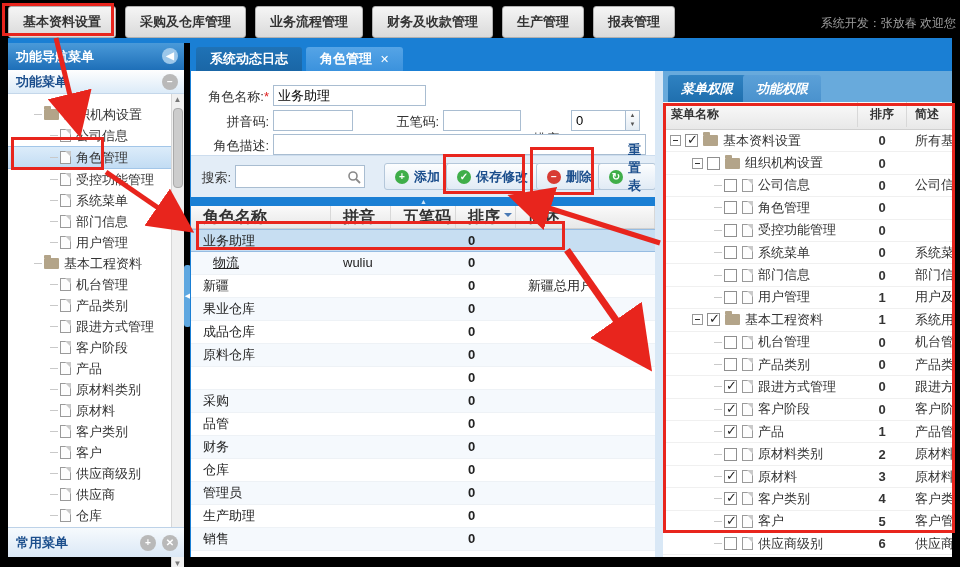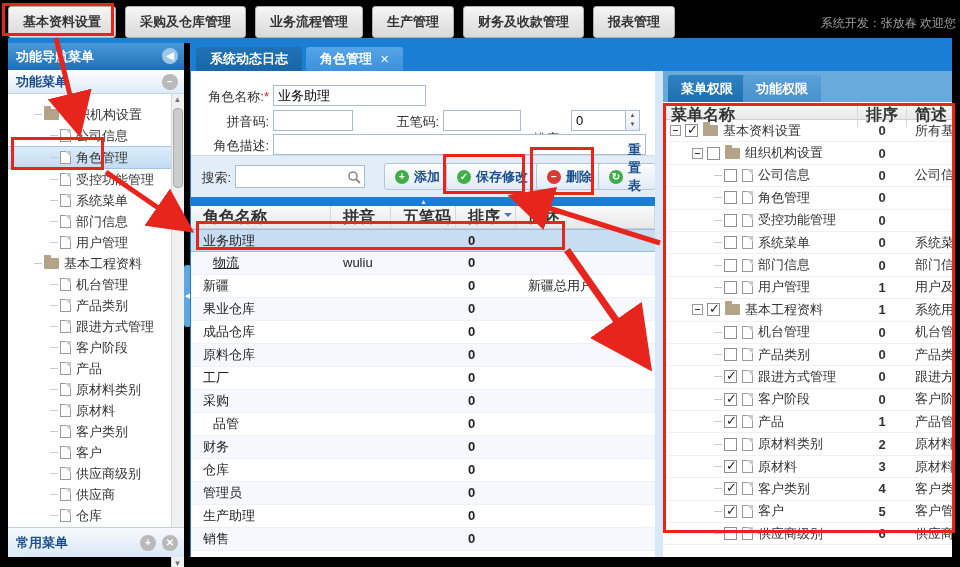--- a/index.html
+++ b/index.html
@@ -100,23 +100,23 @@
           cursor:pointer; }
   .grow.alt { background:#f5f9fd; }
   .grow.sel { background:#c7def2; border-top:1px solid #96bce2; border-bottom:1px solid #96bce2; }
   .gcell { position:absolute; top:0; line-height:22px; white-space:nowrap; overflow:hidden; }
 
   
   #rsplit { position:absolute; left:655px; top:71px; width:8px; height:486px; background:#d9e8f6; }
   #rpanel { position:absolute; left:663px; top:71px; width:289px; height:486px; background:#fff; overflow:hidden; }
   #rp-tabbar { position:relative; height:31px; background:#68aadc; }
   .rtab { position:absolute; top:4px; height:27px; border-radius:3px 3px 0 0; color:#fff; font-size:13px;
-          font-weight:bold; line-height:27px; padding:0 13px; cursor:pointer; }
-  #rp-head { position:relative; height:18px; background:linear-gradient(#fafafa,#e8e8e8);
-             border-bottom:1px solid #cfcfcf; font-size:16px; font-weight:bold; color:#333; }
+          font-weight:bold; line-height:27px; padding:0 13px; cursor:pointer;font-style:italic; }
+  #rp-head { position:relative; height:28px; background:linear-gradient(#fafafa,#e8e8e8);
+             border-bottom:1px solid #cfcfcf; font-size:12px; font-weight:bold; color:#333; }
   #rp-head .h1 { position:absolute; left:8px; line-height:25px; }
   #rp-head .h2 { position:absolute; left:194px; width:50px; text-align:center; line-height:25px;
                  border-left:1px solid #d8d8d8; border-right:1px solid #d8d8d8; }
   #rp-head .h3 { position:absolute; left:252px; line-height:25px; }
   #rp-body { position:relative; height:429px; overflow:hidden; }
   .rrow { position:relative; height:22.4px; display:flex; align-items:center; font-size:13px; color:#333;
           border-bottom:1px solid #f0f0f0; white-space:nowrap; cursor:pointer; }
   .rrow.l0 { padding-left:7px; } .rrow.l1 { padding-left:29px; } .rrow.l2 { padding-left:51px; }
   .expander { width:11px; height:11px; border:1px solid #999; background:#fff; position:relative;
               margin-right:4px; flex:0 0 auto; cursor:pointer; }
@@ -131,22 +131,22 @@
   .ann-box { position:absolute; border:3px solid #e8251d; z-index:50; pointer-events:none; }
   #ann-svg { position:absolute; left:0; top:0; z-index:51; pointer-events:none; }
 </style>
 </head>
 <body>
 
 <div id="topbar">
     <div class="topbtn">基本资料设置</div>
     <div class="topbtn">采购及仓库管理</div>
     <div class="topbtn">业务流程管理</div>
+    <div class="topbtn">财务及收款管理</div>
     <div class="topbtn">生产管理</div>
-    <div class="topbtn">财务及收款管理</div>
     <div class="topbtn">报表管理</div>
   </div>
 <div id="top-right">系统开发：张放春 欢迎您</div>
 <div id="blue-strip"></div>
 
 <div id="sidebar">
   <div id="sb-head">
     <span>功能导航菜单</span>
     <span class="circle-btn" id="sb-collapse">◀</span>
   </div>
@@ -344,29 +344,28 @@
       </div>
       <div class="grow">
         <div class="gcell" style="left: 12px; width: 128px;">成品仓库</div>
         <div class="gcell" style="left: 277px; width: 48px; font-weight: bold;">0</div>
       </div>
       <div class="grow alt">
         <div class="gcell" style="left: 12px; width: 128px;">原料仓库</div>
         <div class="gcell" style="left: 277px; width: 48px; font-weight: bold;">0</div>
       </div>
       <div class="grow">
-        <div class="gcell" style="left: 12px; width: 128px;">工厂</div>
         <div class="gcell" style="left: 277px; width: 48px; font-weight: bold;">0</div>
       </div>
       <div class="grow alt">
         <div class="gcell" style="left: 12px; width: 128px;">采购</div>
         <div class="gcell" style="left: 277px; width: 48px; font-weight: bold;">0</div>
       </div>
       <div class="grow">
-        <div class="gcell" style="left: 12px; width: 128px; margin-left: 10px;">品管</div>
+        <div class="gcell" style="left: 12px; width: 128px;">品管</div>
         <div class="gcell" style="left: 277px; width: 48px; font-weight: bold;">0</div>
       </div>
       <div class="grow alt">
         <div class="gcell" style="left: 12px; width: 128px;">财务</div>
         <div class="gcell" style="left: 277px; width: 48px; font-weight: bold;">0</div>
       </div>
       <div class="grow">
         <div class="gcell" style="left: 12px; width: 128px;">仓库</div>
         <div class="gcell" style="left: 277px; width: 48px; font-weight: bold;">0</div>
       </div>

